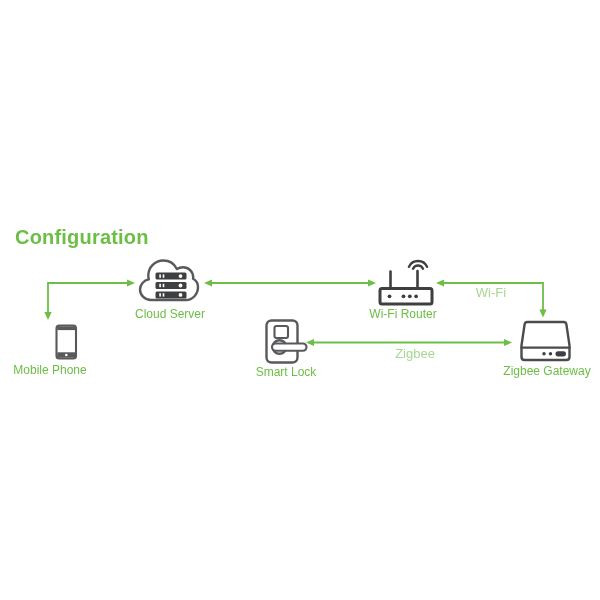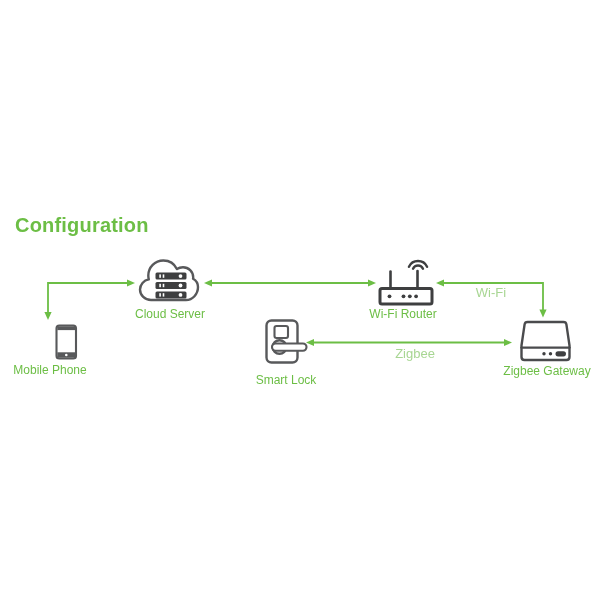--- a/index.html
+++ b/index.html
@@ -6,21 +6,21 @@
     --green:#6cbe45;
     --green-light:#a8d693;
     --icon-gray:#58595b;
     --icon-dark:#3e3f40;
   }
   *{margin:0;padding:0;box-sizing:border-box;}
   html,body{width:600px;height:600px;background:#ffffff;overflow:hidden;}
   body{font-family:"Liberation Sans", sans-serif;}
   .canvas{position:relative;width:600px;height:600px;background:#fff;}
   .page-title{
-    position:absolute;left:15px;top:214px;
+    position:absolute;left:15px;top:226px;
     font-size:20px;font-weight:700;color:var(--green);
     letter-spacing:0.2px;
     text-align:right;
   }
   .node-label{
     position:absolute;transform:translateX(-50%);
     font-size:12px;color:var(--green);white-space:nowrap;
   }
   .conn-label{
     position:absolute;transform:translateX(-50%);
@@ -141,19 +141,19 @@
       <path class="gw" d="M 521.5 347.6 L 569.5 347.6"></path>
       <circle class="fill-dark" cx="544" cy="353.8" r="1.7"></circle>
       <circle class="fill-dark" cx="550.5" cy="353.8" r="1.7"></circle>
       <rect class="fill-dark" x="555.5" y="351.2" width="10.5" height="5.2" rx="2.6"></rect>
     </g>
   </svg>
 
   <div class="node-label" style="left:170px;top:307px;">Cloud Server</div>
   <div class="node-label" style="left:403px;top:307px;text-align:center;">Wi-Fi Router</div>
   <div class="node-label" style="left:50px;top:363px;">Mobile Phone</div>
-  <div class="node-label" style="left:286px;top:365px;margin-top:8px;">Smart Lock</div>
+  <div class="node-label" style="left:286px;top:365px;">Smart Lock</div>
   <div class="node-label" style="left:547px;top:364px;">Zigbee Gateway</div>
 
   <div class="conn-label" style="left:491px;top:285px;">Wi-Fi</div>
   <div class="conn-label" style="left:415px;top:346px;">Zigbee</div>
 
 </div>
 
 </body></html>

